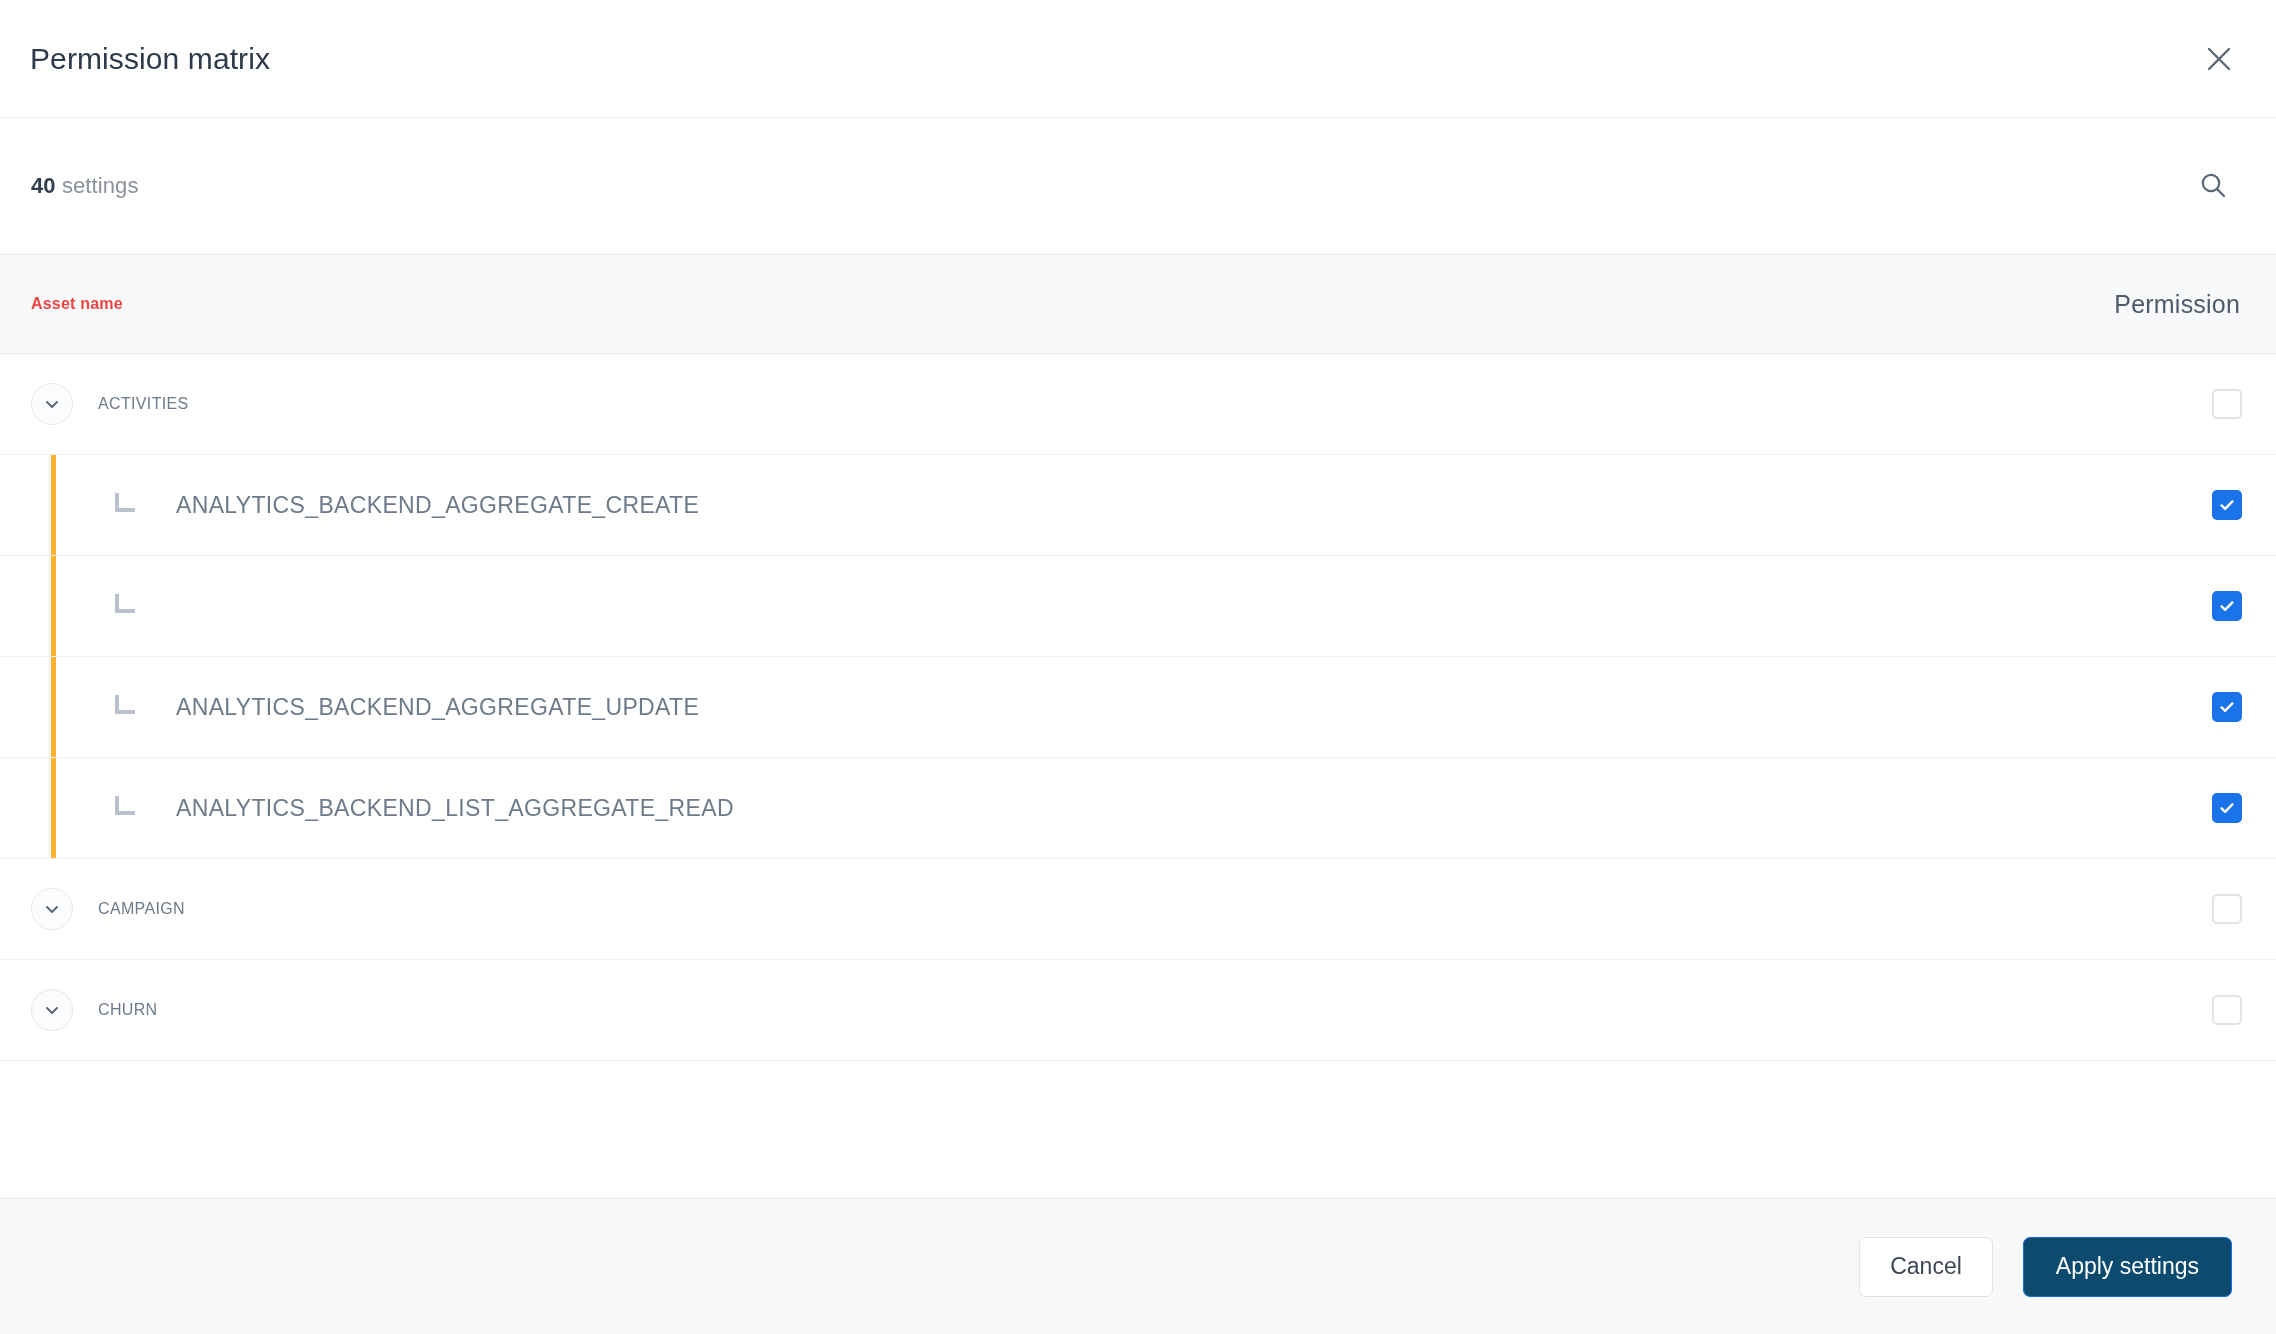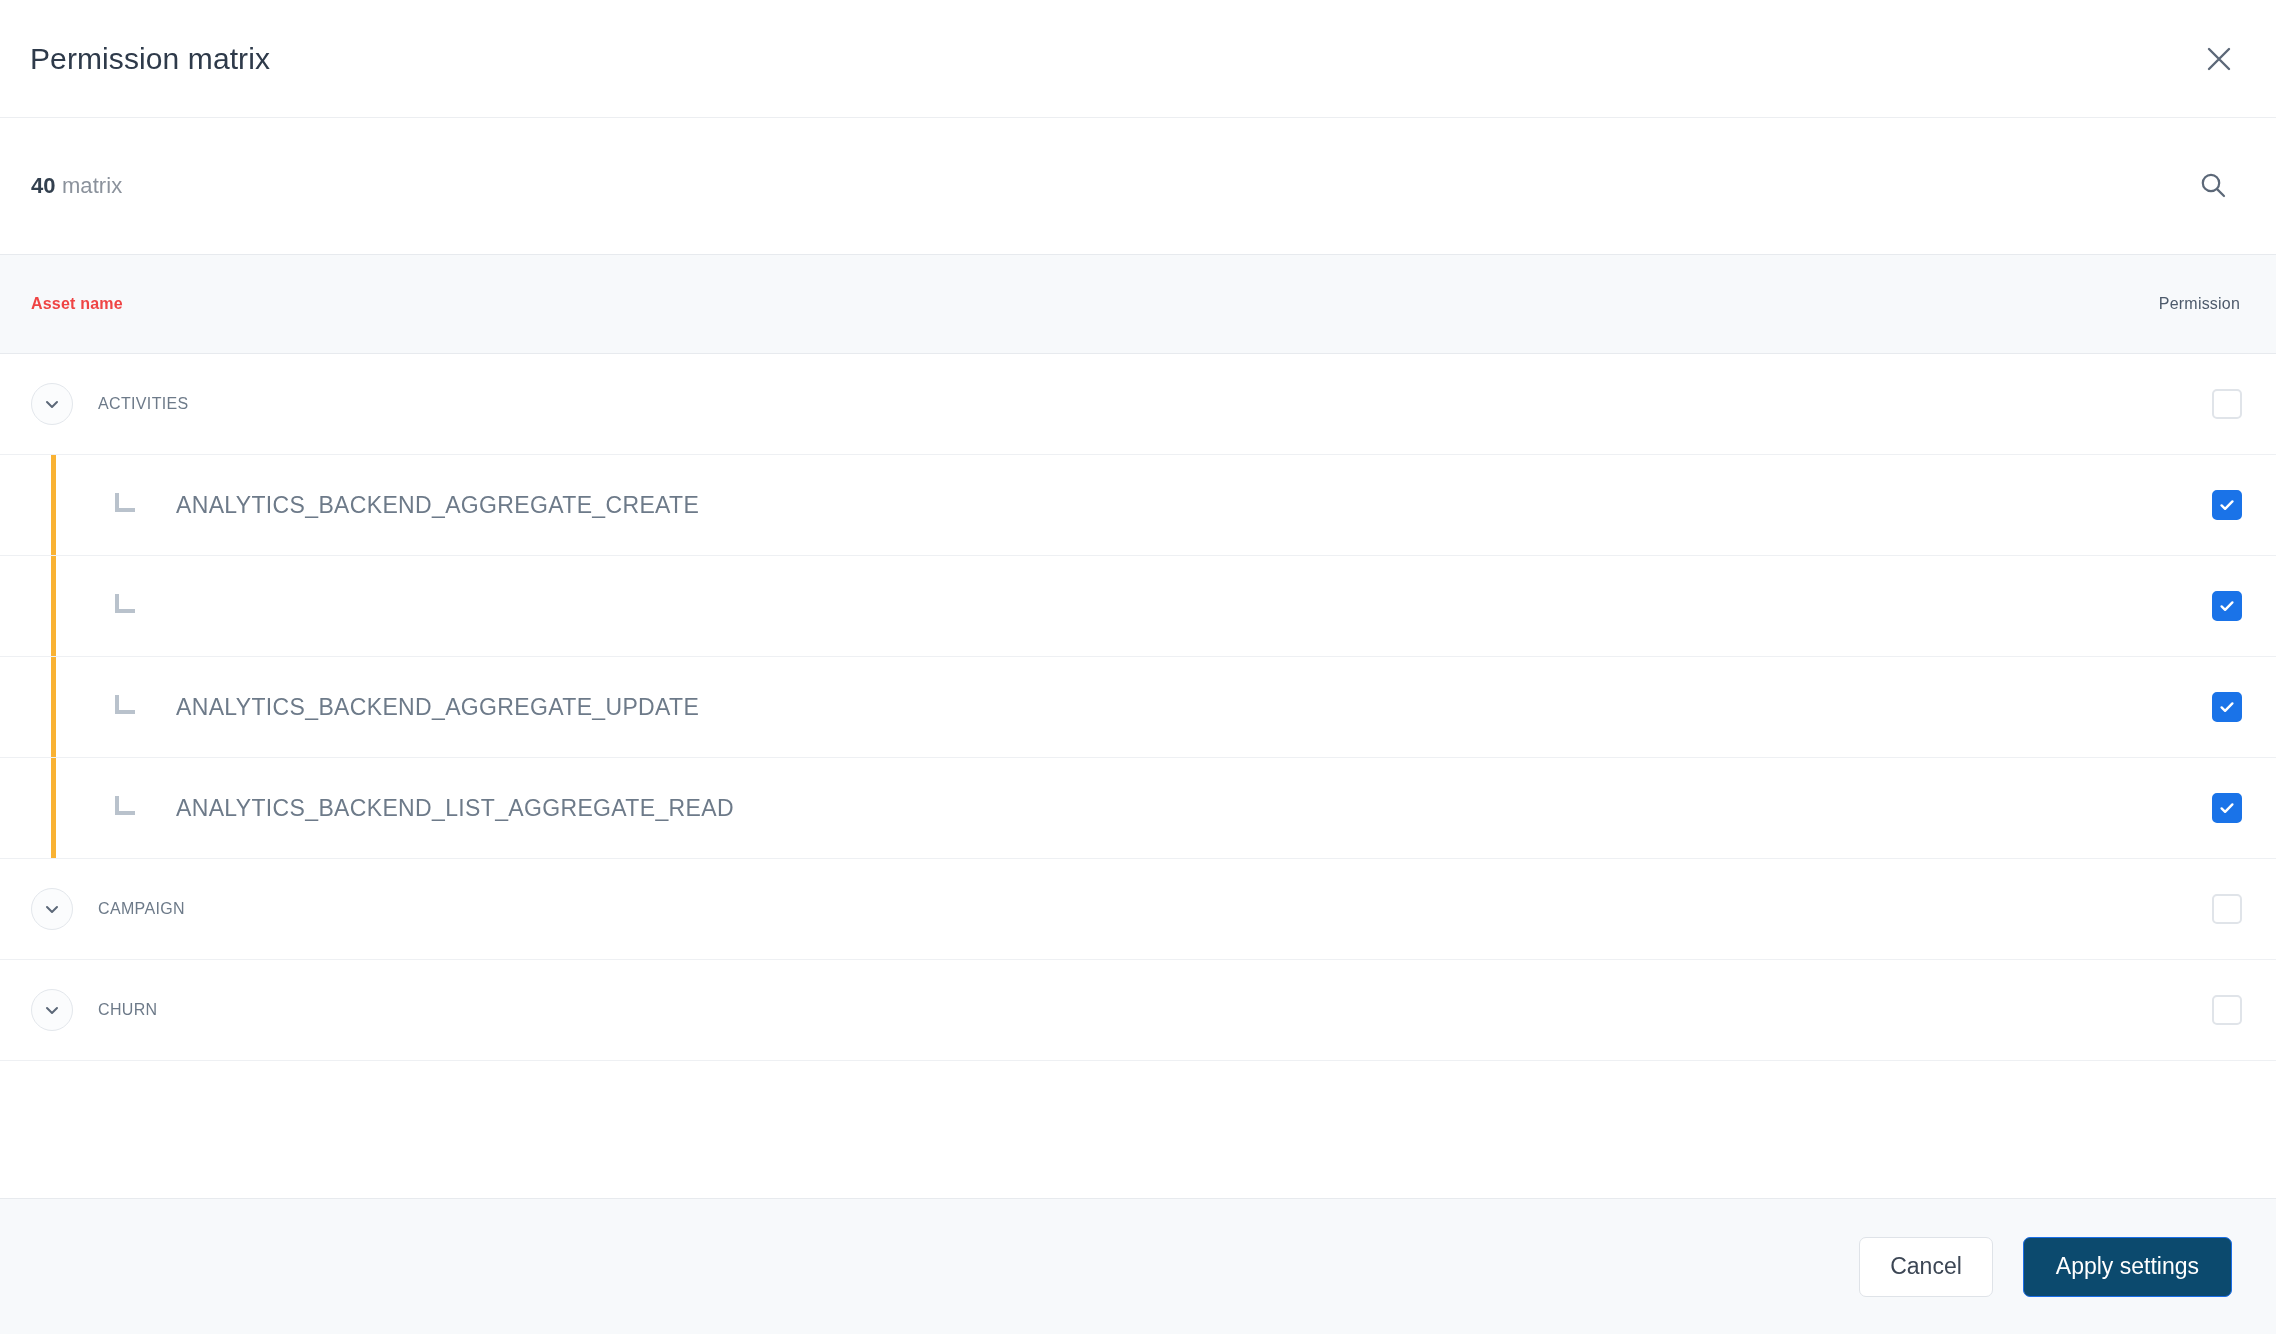--- a/index.html
+++ b/index.html
@@ -101,21 +101,21 @@
     padding: 0 32px 0 31px;
   }
   .th-asset {
     font-size: 16px;
     color: #ef4444;
     font-weight: 700;
     letter-spacing: .2px;
   }
   .th-perm {
     margin-left: auto;
-    font-size: 16px;
+    font-size: 25px;
     color: #4d5a6b;
     font-weight: 400;
     letter-spacing: .2px;
     padding-right: 4px;
   }
 
   .tbody {
     flex: 1 1 auto;
     position: relative;
     overflow: hidden;
@@ -264,21 +264,21 @@
     <button class="close-btn">
       <span>
         <svg width="30" height="30" viewBox="0 0 30 30" fill="none" xmlns="http://www.w3.org/2000/svg">
           <path d="M5 5 L25 25 M25 5 L5 25" stroke="#5c6878" stroke-width="2.4" stroke-linecap="round"></path>
         </svg>
       </span>
     </button>
   </div>
 
   <div class="resultsbar">
-    <div class="results-text"><span class="results-count">40</span><span> matrix</span></div>
+    <div class="results-text"><span class="results-count">40</span><span> settings</span></div>
     <button class="search-btn">
       <span>
         <svg width="30" height="30" viewBox="0 0 30 30" fill="none" xmlns="http://www.w3.org/2000/svg">
           <circle cx="13" cy="13" r="8.2" stroke="#5c6878" stroke-width="2.2"></circle>
           <path d="M19.1 19.1 L26 26" stroke="#5c6878" stroke-width="2.2" stroke-linecap="round"></path>
         </svg>
       </span>
     </button>
   </div>
 

